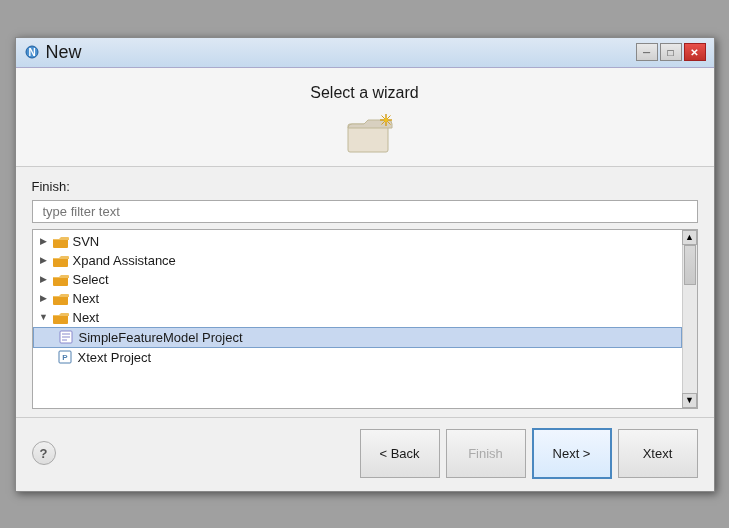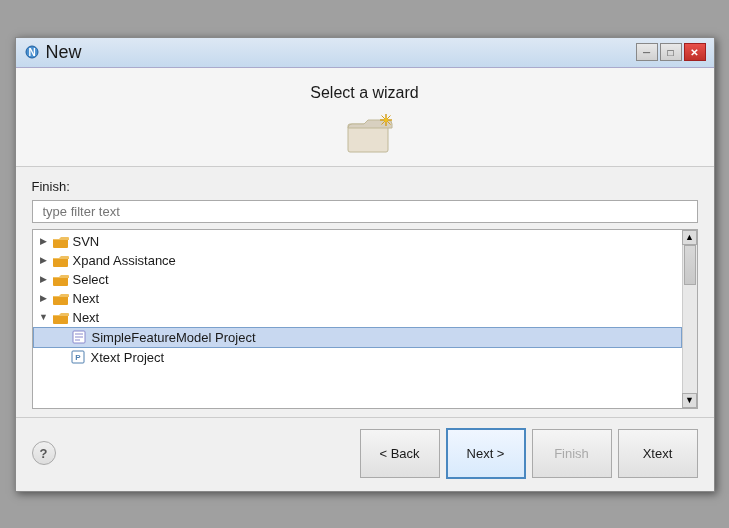--- a/index.html
+++ b/index.html
@@ -186,21 +186,21 @@
       width: 16px;
       height: 13px;
     }
 
     .item-label {
       font-size: 13px;
       color: #1a1a1a;
     }
 
     .tree-item.child {
-      padding-left: 38px;
+      padding-left: 25px;
     }
 
     .file-icon {
       width: 16px;
       height: 14px;
       margin-right: 4px;
       display: inline-flex;
       align-items: center;
       justify-content: center;
       font-size: 11px;
@@ -431,17 +431,17 @@
         </div>
         <div class="sb-arrow">▼</div>
       </div>
     </div>
   </div>
 
   <div class="button-bar">
     <div class="help-btn">?</div>
     <div class="spacer"></div>
     <button class="dialog-btn">&lt; Back</button>
+    <button class="dialog-btn" disabled="">Finish</button>
     <button class="dialog-btn primary">Next &gt;</button>
-    <button class="dialog-btn" disabled="">Finish</button>
     <button class="dialog-btn">Xtext</button>
   </div>
 </div>
 
 </body></html>

